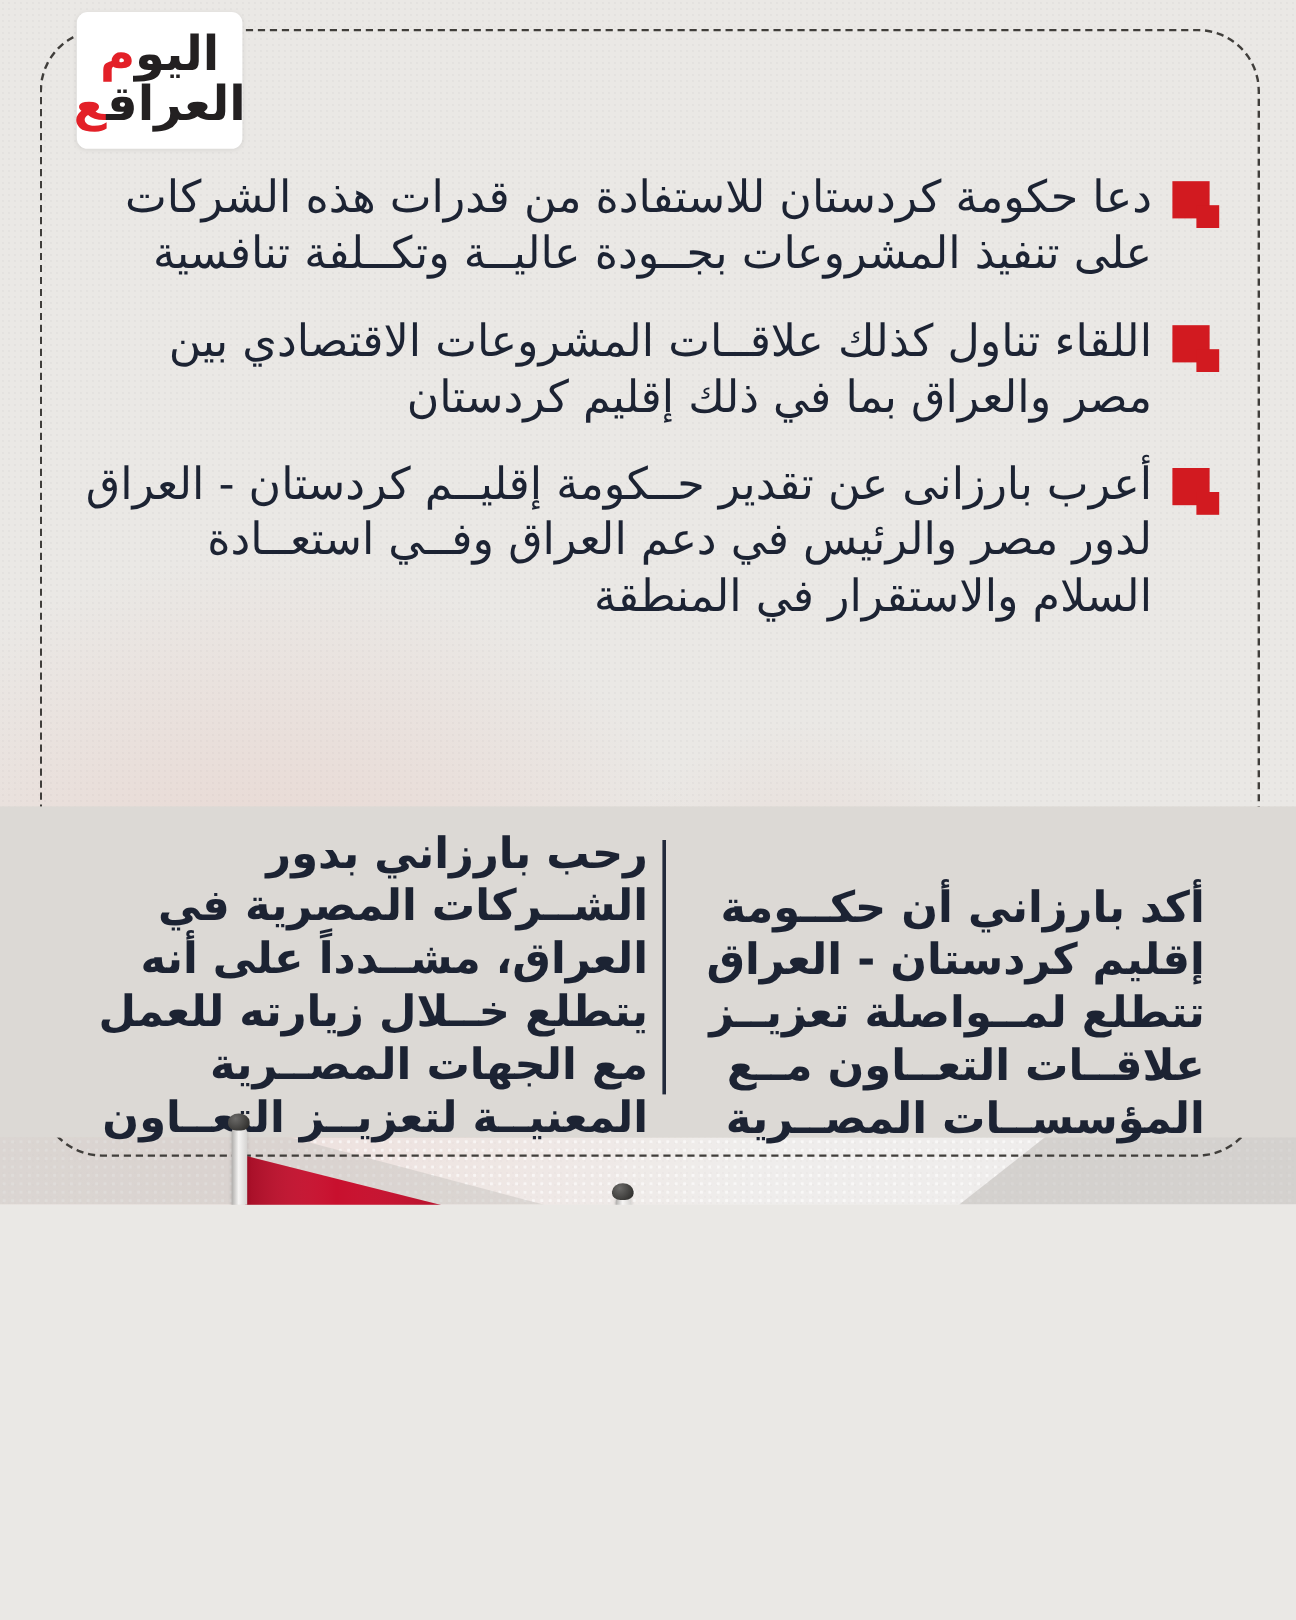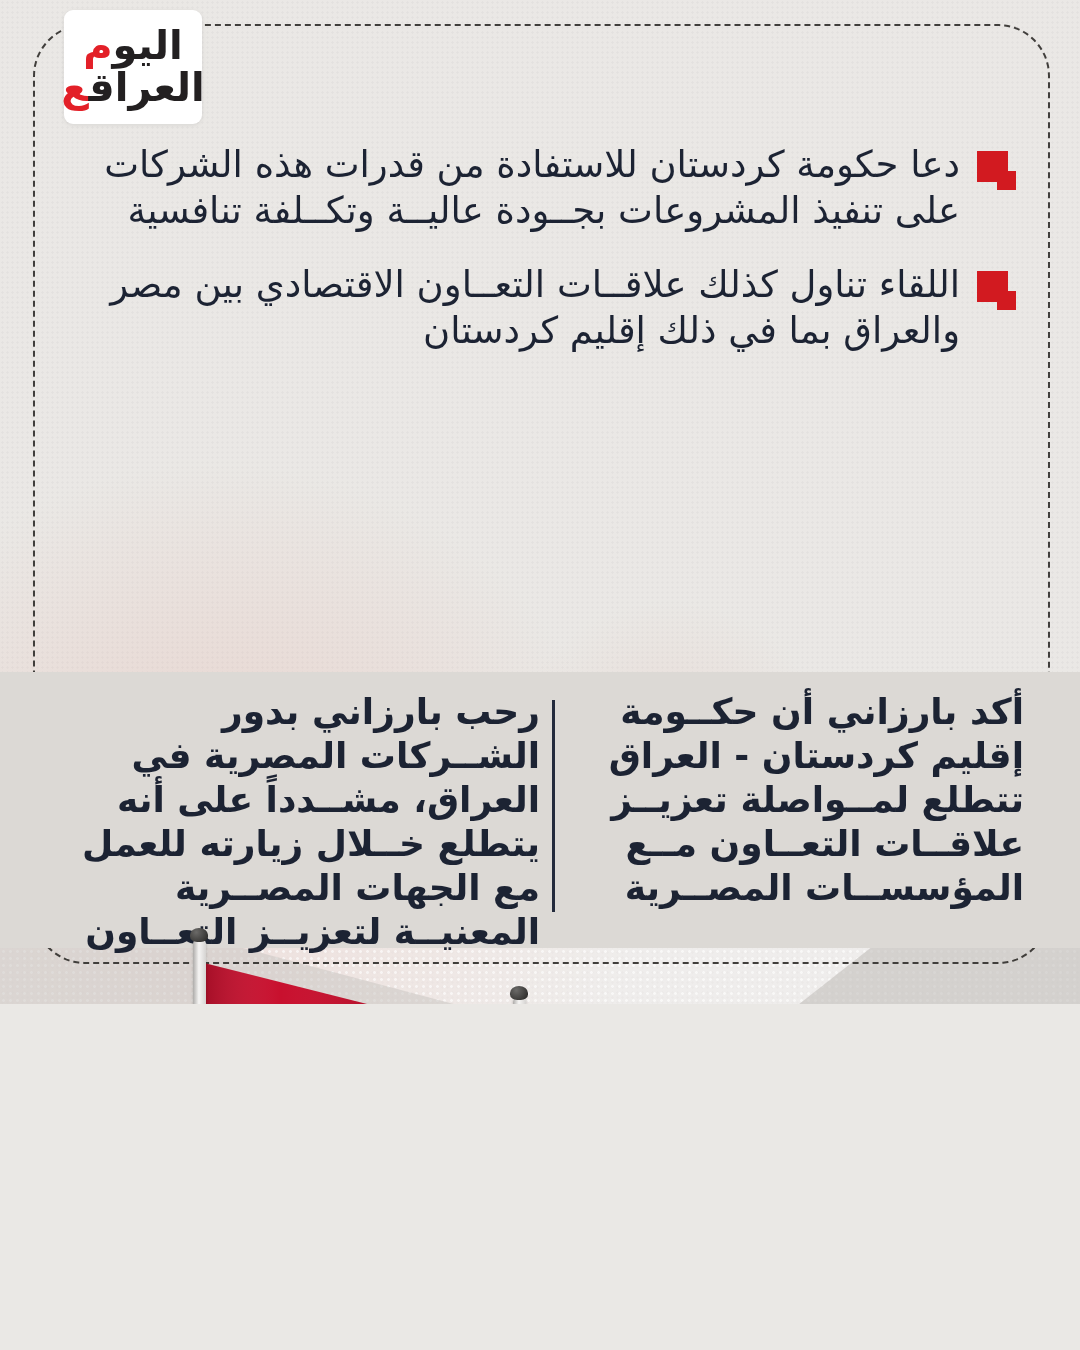--- a/index.html
+++ b/index.html
@@ -78,21 +78,21 @@
 
   
   .band{
     position:absolute;left:0;top:672px;width:1080px;height:276px;
     background:#dcd9d5;z-index:4;
   }
   .col{
     position:absolute;top:690px;direction:rtl;z-index:6;
     font-size:36px;font-weight:700;color:#1c2333;line-height:1.22;text-align:right;
   }
-  .col-right{right:56px;width:438px;}
+  .col-right{right:76px;width:438px;margin-top:45px;}
   .col-left{left:80px;width:460px;}
   .col-divider{
     position:absolute;left:552px;top:700px;width:3px;height:212px;
     background:#232a3c;z-index:6;
   }
 
   
   .pole{
     position:absolute;width:13px;border-radius:6px;
     background:linear-gradient(90deg,#aeacaa,#f6f5f4 45%,#d5d3d1);
@@ -141,21 +141,25 @@
     <div class="logo-line"><span>العراق‍</span><span class="logo-red">‍ع</span></div>
   </div>
 
   <div class="bullets">
     <div class="bullet">
       <span class="bullet-marker"></span>
       <span class="bullet-text">دعا حكومة كردستان للاستفادة من قدرات هذه الشركات على تنفيذ المشروعات بجــودة عاليــة وتكــلفة تنافسية</span>
     </div>
     <div class="bullet">
       <span class="bullet-marker"></span>
-      <span class="bullet-text">اللقاء تناول كذلك علاقــات التعــاون الاقتصادي بين مصر والعراق بما في ذلك إقليم كردستان</span>
+      <span class="bullet-text">اللقاء تناول كذلك علاقــات المشروعات الاقتصادي بين مصر والعراق بما في ذلك إقليم كردستان</span>
+    </div>
+    <div class="bullet">
+      <span class="bullet-marker"></span>
+      <span class="bullet-text">أعرب بارزانى عن تقدير حــكومة إقليــم كردستان - العراق لدور مصر والرئيس في دعم العراق وفــي استعــادة السلام والاستقرار في المنطقة</span>
     </div>
   </div>
 
   <div class="band"></div>
   <div class="col col-right">أكد بارزاني أن حكــومة إقليم كردستان - العراق تتطلع لمــواصلة تعزيــز علاقــات التعــاون مــع المؤسســات المصــرية</div>
   <div class="col-divider"></div>
   <div class="col col-left">رحب بارزاني بدور الشــركات المصرية في العراق، مشــدداً على أنه يتطلع خــلال زيارته للعمل مع الجهات المصــرية المعنيــة لتعزيــز التعــاون</div>
 
   <div class="finial finial-egypt"></div>
   <div class="pole pole-egypt"></div>

